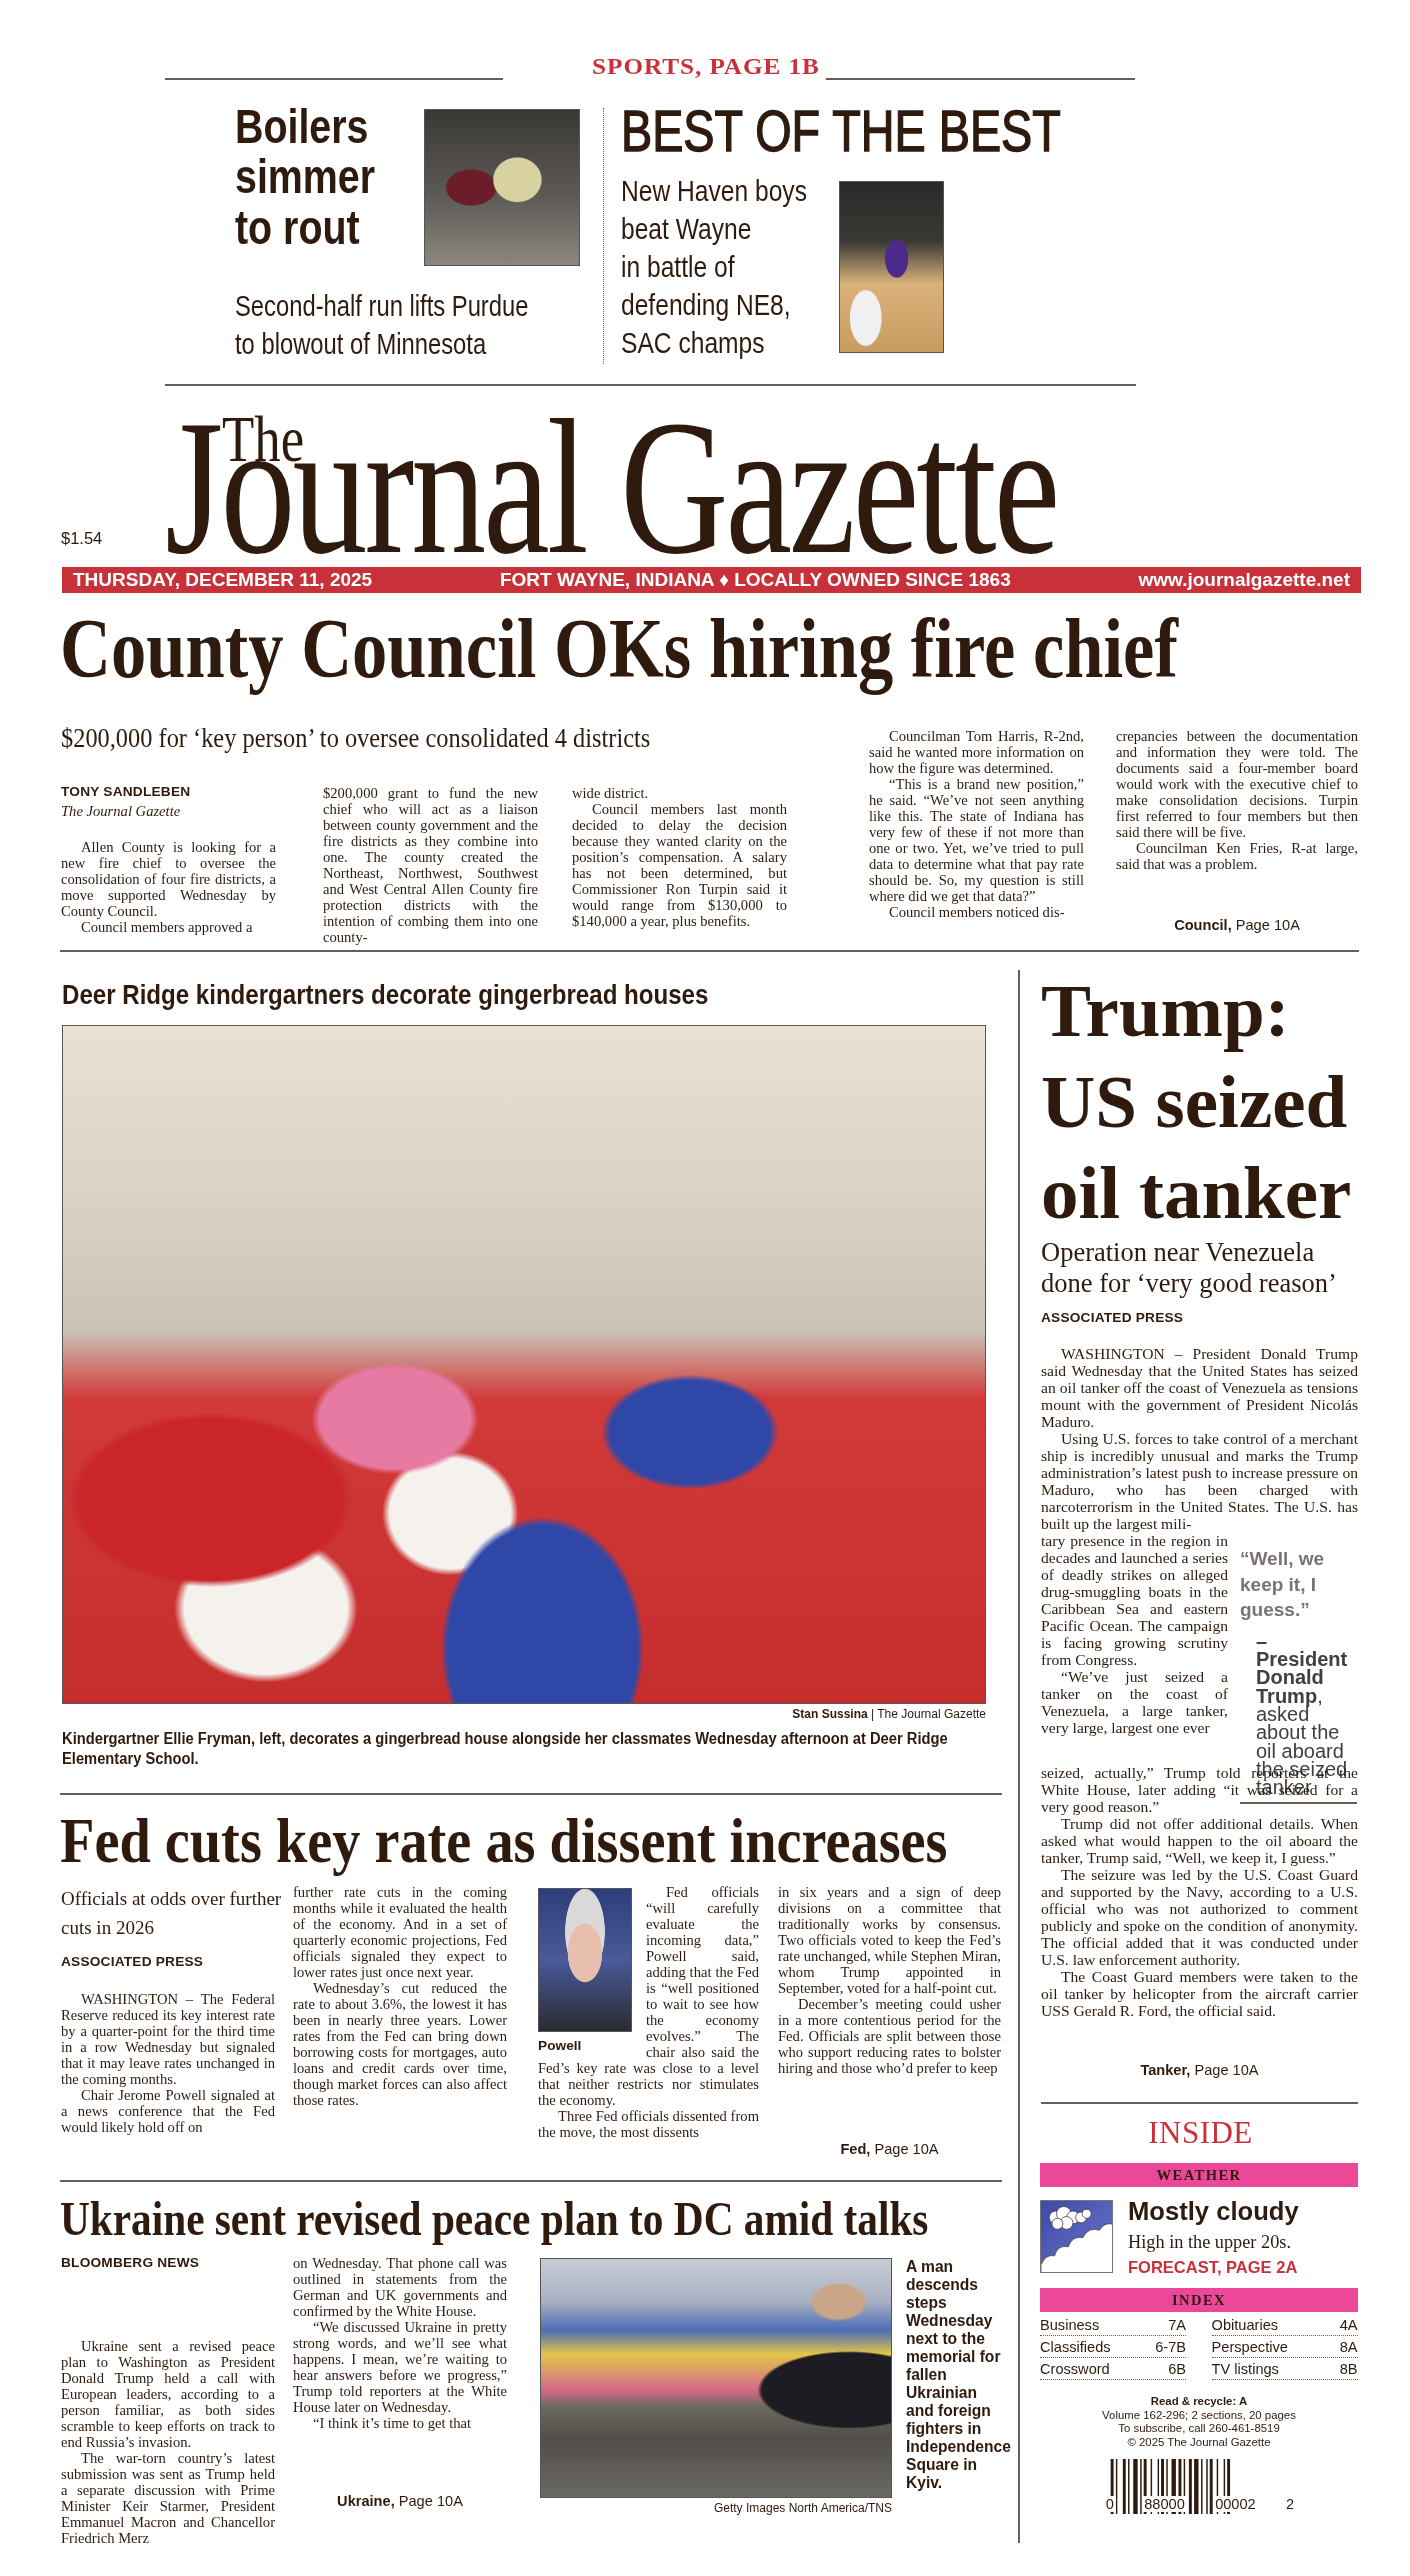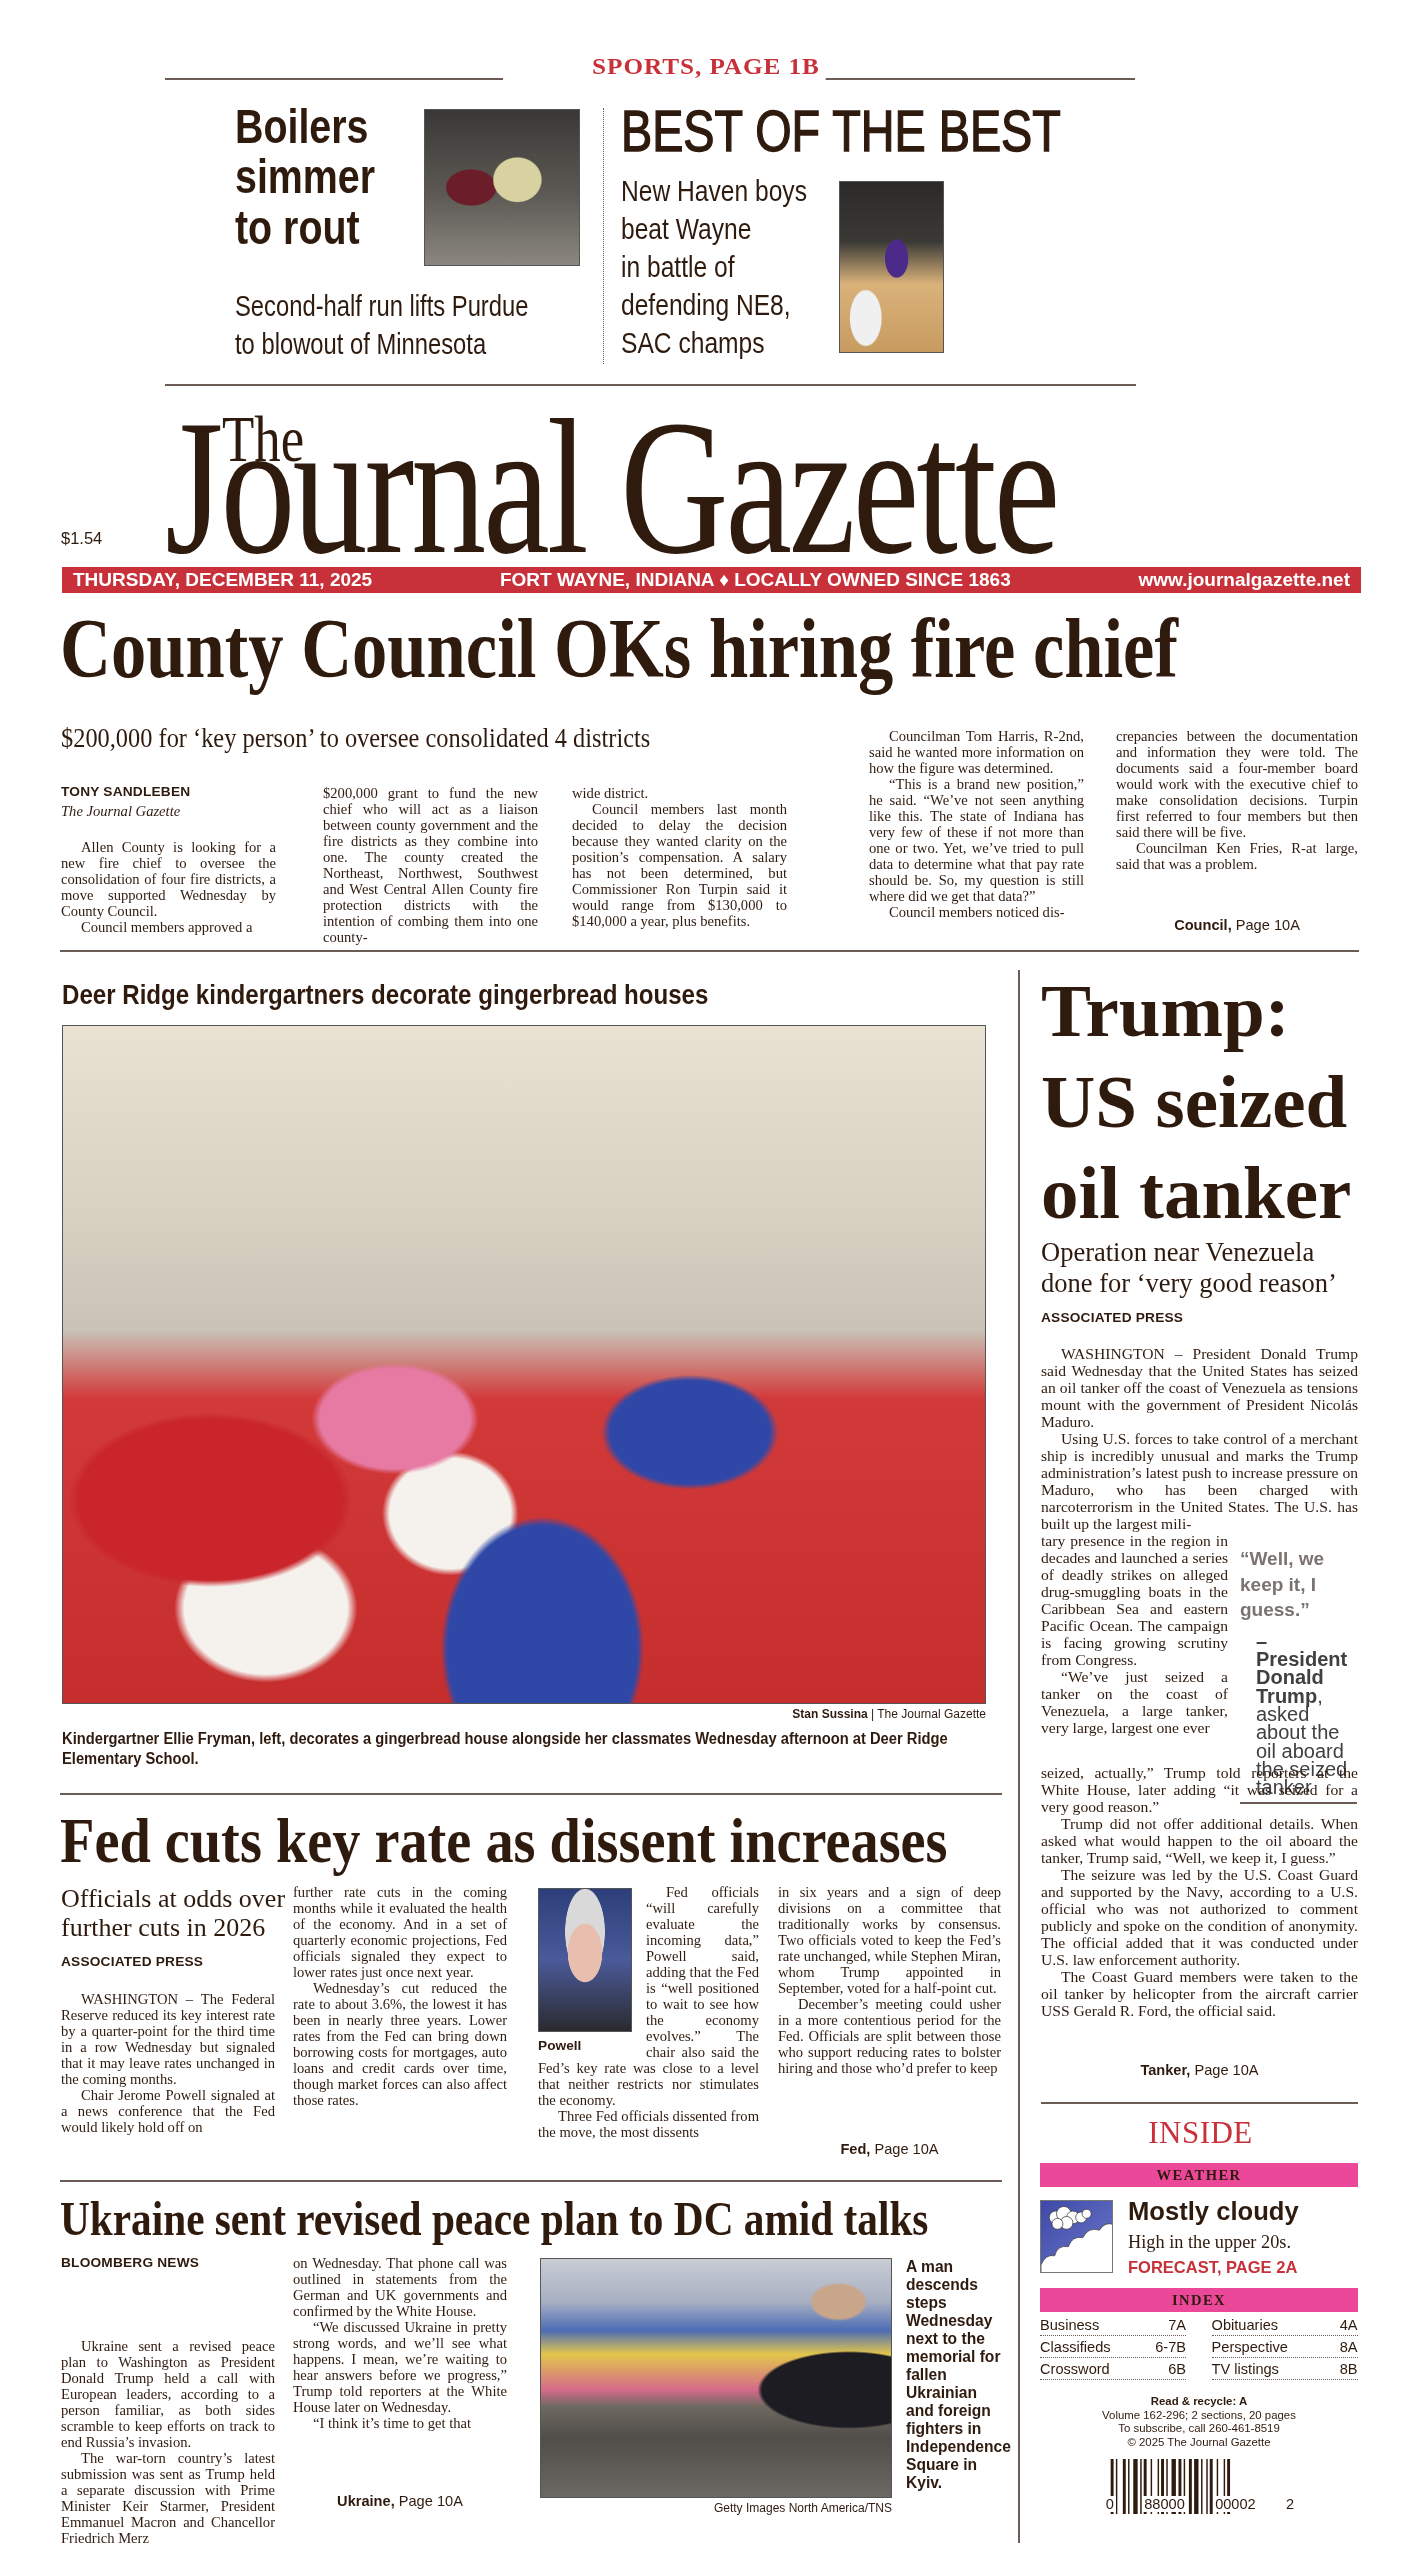--- a/index.html
+++ b/index.html
@@ -168,21 +168,21 @@
   <p>Trump did not offer additional details. When asked what would happen to the oil aboard the tanker, Trump said, “Well, we keep it, I guess.”</p>
   <p>The seizure was led by the U.S. Coast Guard and supported by the Navy, according to a U.S. official who was not authorized to comment publicly and spoke on the condition of anonymity. The official added that it was conducted under U.S. law enforcement authority.</p>
   <p>The Coast Guard members were taken to the oil tanker by helicopter from the aircraft carrier USS Gerald R. Ford, the official said.</p>
 </div>
 <div class="jump" style="left:1041px; top:2062px; width:317px;">
   <b>Tanker,</b> <span>Page 10A</span>
 </div>
 <div class="hrule" style="left:1041px; top:2102px; width:317px;"></div>
 
 <div class="big-head" style="left:60px; top:1809px; font-size:64px; transform:scaleX(0.88);">Fed cuts key rate as dissent increases</div>
-<div class="deck" style="left:61px; top:1884px; width:229px; font-size:26px; line-height:29px;">Officials at odds over further cuts in 2026</div>
+<div class="deck" style="left:61px; top:1884px; width:229px; font-size:19px; line-height:29px;">Officials at odds over further cuts in 2026</div>
 <div class="byline" style="left:61px; top:1954px;">ASSOCIATED PRESS</div>
 <div class="col" style="left:61px; top:1991px; width:214px;">
   <p>WASHINGTON – The Federal Reserve reduced its key interest rate by a quarter-point for the third time in a row Wednesday but signaled that it may leave rates unchanged in the coming months.</p>
   <p>Chair Jerome Powell signaled at a news conference that the Fed would likely hold off on</p>
 </div>
 <div class="col" style="left:293px; top:1884px; width:214px;">
   <p class="noind">further rate cuts in the coming months while it evaluated the health of the economy. And in a set of quarterly economic projections, Fed officials signaled they expect to lower rates just once next year.</p>
   <p>Wednesday’s cut reduced the rate to about 3.6%, the lowest it has been in nearly three years. Lower rates from the Fed can bring down borrowing costs for mortgages, auto loans and credit cards over time, though market forces can also affect those rates.</p>
 </div>
 <div class="photo" style="left:538px; top:1888px; width:94px; height:144px; background: radial-gradient(ellipse at 50% 45%, #e8bfae 0 26%, transparent 27%), radial-gradient(ellipse at 50% 30%, #d9d9d9 0 30%, transparent 31%), linear-gradient(180deg, #2d3f7a 0%, #4a5a9a 50%, #2a2a2e 100%);"></div>

